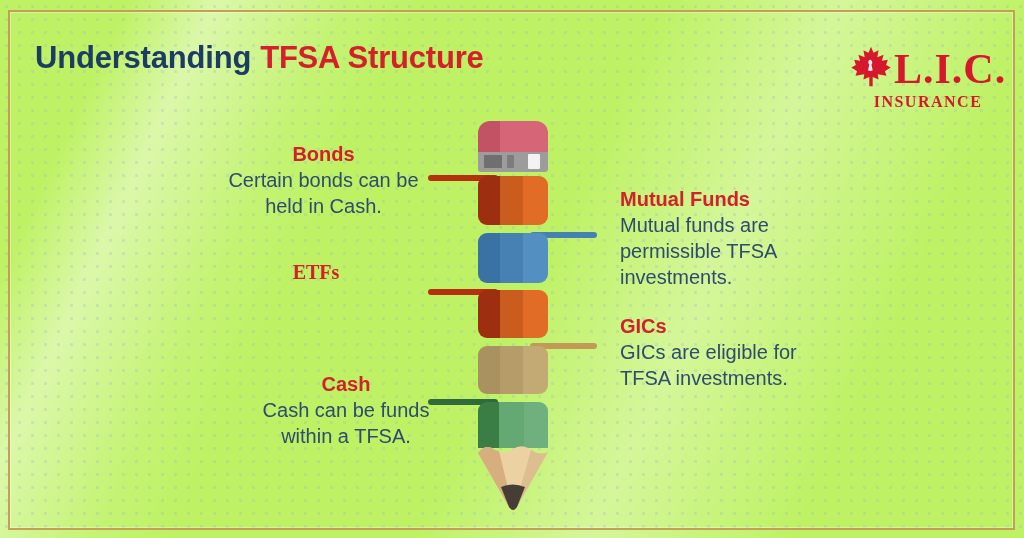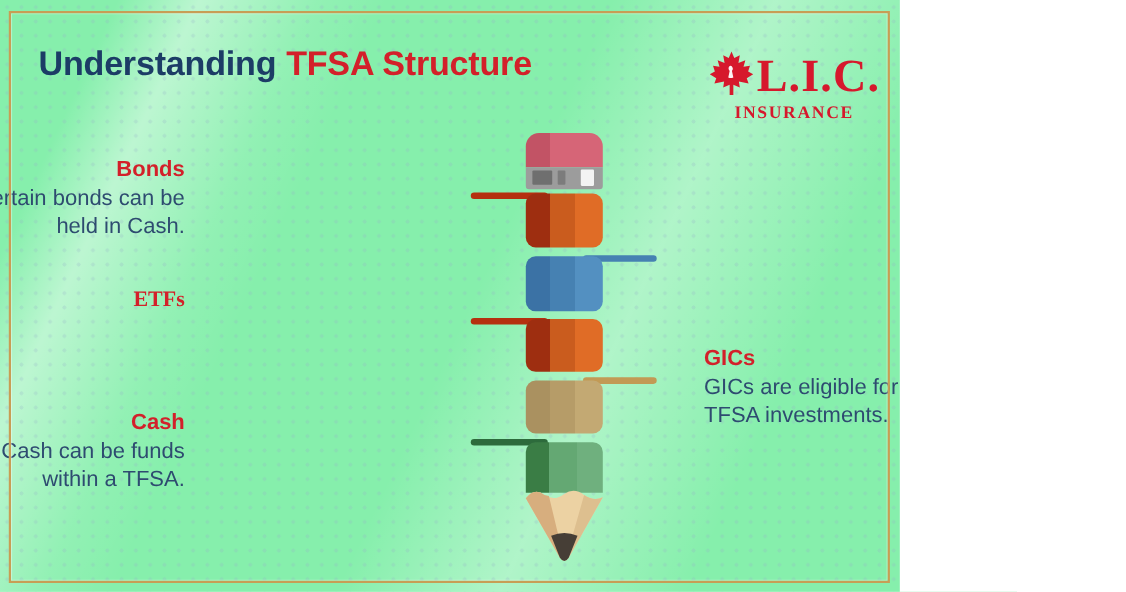--- a/index.html
+++ b/index.html
@@ -1,18 +1,18 @@
 <!DOCTYPE html>
 <html><head>
 <meta charset="utf-8">
 <style>
   html,body{margin:0;padding:0;}
   .canvas{
-    position:relative;width:818px;height:538px;overflow:hidden;
-    background:#86efac;
+    position:relative;width:1024px;height:538px;overflow:hidden;
+    background:#bef264;
     font-family:"Liberation Sans",sans-serif;
   }
   .dots{
     position:absolute;inset:0;z-index:0;pointer-events:none;
     background-image:radial-gradient(rgba(148,176,199,.45) 1.6px, transparent 2px);
     background-size:13px 13px;
     opacity:.55;
   }
   .sheen{
     position:absolute;inset:0;z-index:0;pointer-events:none;
@@ -24,21 +24,21 @@
     position:absolute;left:8px;top:10px;right:9px;bottom:8px;
     border:2.5px solid #c79e55;z-index:6;pointer-events:none;
     box-shadow:inset 0 0 0 1px rgba(255,255,255,.35);
   }
   
   .title{position:absolute;left:35px;top:40px;z-index:3;font-size:31px;letter-spacing:-.2px;white-space:nowrap;}
   .title .prefix{color:#1c3c66;font-weight:600;margin-right:9px;}
   .title .highlight{color:#d3202a;font-weight:700;}
   
   .logo{position:absolute;top:44px;right:18px;z-index:3;width:156px;text-align:center;color:#d6182c;}
-  .logo .row{display:flex;align-items:center;justify-content:center;gap:2px;}
+  .logo .row{display:flex;align-items:center;justify-content:flex-start;gap:2px;}
   .logo .brand{font-family:"Liberation Serif",serif;font-weight:700;font-size:42px;line-height:1;letter-spacing:1px;}
   .logo .tagline{font-family:"Liberation Serif",serif;font-weight:700;font-size:16px;letter-spacing:1.5px;margin-top:-1px;}
   
   .line{position:absolute;height:6px;border-radius:3px;z-index:1;}
   .line-bonds{left:428px;top:175px;width:70px;background:#b5300f;}
   .line-mf{left:530px;top:232px;width:67px;background:#4681b2;}
   .line-etfs{left:428px;top:289px;width:70px;background:#b5300f;}
   .line-gics{left:530px;top:343px;width:67px;background:#c29a55;}
   .line-cash{left:428px;top:399px;width:70px;background:#2d6b3c;}
   
@@ -57,26 +57,26 @@
     background:linear-gradient(90deg,#9e2e10 0 31%,#ca5c1e 31% 64%,#e06c26 64%);}
   .seg-gics{top:346px;height:48px;border-radius:9px;
     background:linear-gradient(90deg,#aa9160 0 31%,#b69c68 31% 64%,#c3a973 64%);}
   .seg-cash{top:402px;height:46px;border-radius:9px 9px 0 0;
     background:linear-gradient(90deg,#3a7d45 0 30%,#64a873 30% 66%,#6fb07e 66%);}
   .wood{position:absolute;left:477px;top:441px;width:72px;height:72px;z-index:3;}
   
   .block{position:absolute;z-index:3;font-size:20px;line-height:26px;color:#2e4b70;}
   .block h3{margin:0;font-size:20px;line-height:26px;font-weight:700;color:#d3202a;}
   .block p{margin:0;}
-  .left{text-align:right;right:650px;}
+  .left{text-align:center;right:593px;}
   .right{text-align:left;left:620px;}
   .blk-bonds{top:141px;width:215px;}
   .blk-mf{top:186px;width:175px;}
   .blk-etfs{top:259px;width:230px;font-family:Liberation Serif, serif;}
-  .blk-gics{top:313px;width:200px;margin-left:20px;}
+  .blk-gics{top:313px;width:200px;}
   .blk-cash{top:371px;width:170px;}
 </style>
 </head>
 <body>
 
 <div class="canvas">
   <div class="sheen"></div>
   <div class="dots"></div>
   <div class="gold-border"></div>
 
@@ -128,17 +128,21 @@
     <p>Certain bonds can be held in Cash.</p>
   </div>
   <div class="block left blk-etfs">
     <h3>ETFs</h3>
   </div>
   <div class="block left blk-cash">
     <h3>Cash</h3>
     <p>Cash can be funds within a TFSA.</p>
   </div>
 
+  <div class="block right blk-mf">
+    <h3>Mutual Funds</h3>
+    <p>Mutual funds are permissible TFSA investments.</p>
+  </div>
   <div class="block right blk-gics">
     <h3>GICs</h3>
     <p>GICs are eligible for TFSA investments.</p>
   </div>
 </div>
 
 </body></html>

